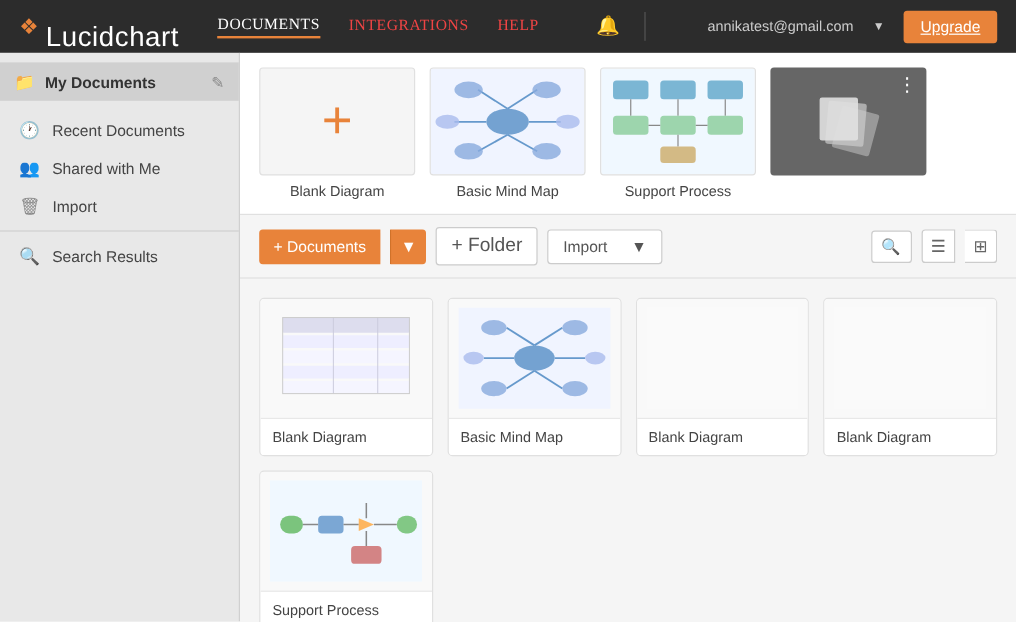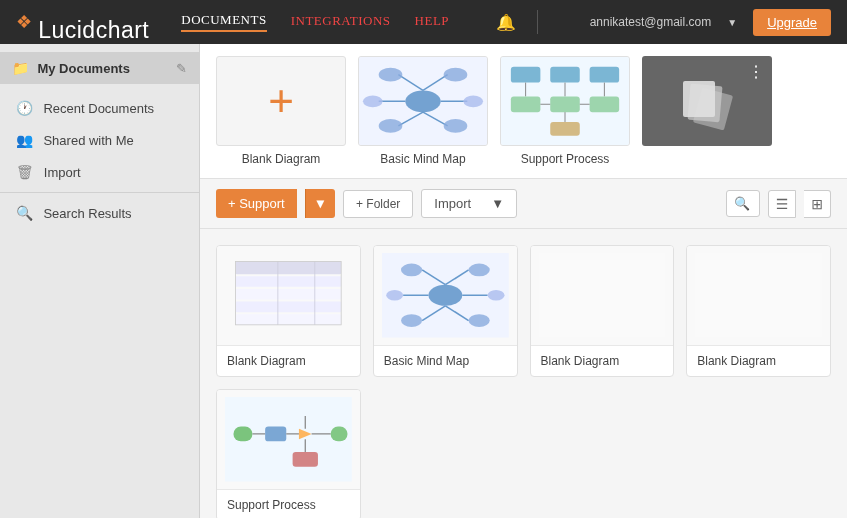--- a/index.html
+++ b/index.html
@@ -232,21 +232,21 @@
       cursor: pointer;
     }
     .btn-folder {
       display: flex;
       align-items: center;
       background: #fff;
       color: #555;
       border: 1px solid #ccc;
       border-radius: 3px;
       padding: 6px 12px;
-      font-size: 12px;
+      font-size: 16px;
       cursor: pointer;
       gap: 4px;
     }
     .btn-import {
       display: flex;
       align-items: center;
       background: #fff;
       color: #555;
       border: 1px solid #ccc;
       border-radius: 3px;
@@ -447,21 +447,21 @@
           <svg viewBox="0 0 80 60" width="80" height="60" xmlns="http://www.w3.org/2000/svg">
             <rect x="30" y="20" width="32" height="36" rx="2" fill="#bbb" opacity="0.6" transform="rotate(15,46,38)"></rect>
             <rect x="22" y="14" width="32" height="36" rx="2" fill="#ccc" opacity="0.7" transform="rotate(5,38,32)"></rect>
             <rect x="16" y="10" width="32" height="36" rx="2" fill="#e0e0e0" opacity="0.9"></rect>
           </svg>
         </div>
       </div>
     </div>
 
     <div class="toolbar">
-      <button class="btn-new-doc">+ Support</button>
+      <button class="btn-new-doc">+ Documents</button>
       <button class="btn-new-doc-dropdown">▼</button>
       <button class="btn-folder">+ Folder</button>
       <button class="btn-import">
         <span>Import</span>
         <span>▼</span>
       </button>
       <div class="toolbar-spacer"></div>
       <div class="search-box">
         <span style="color:#999;font-size:13px;">🔍</span>
       </div>

